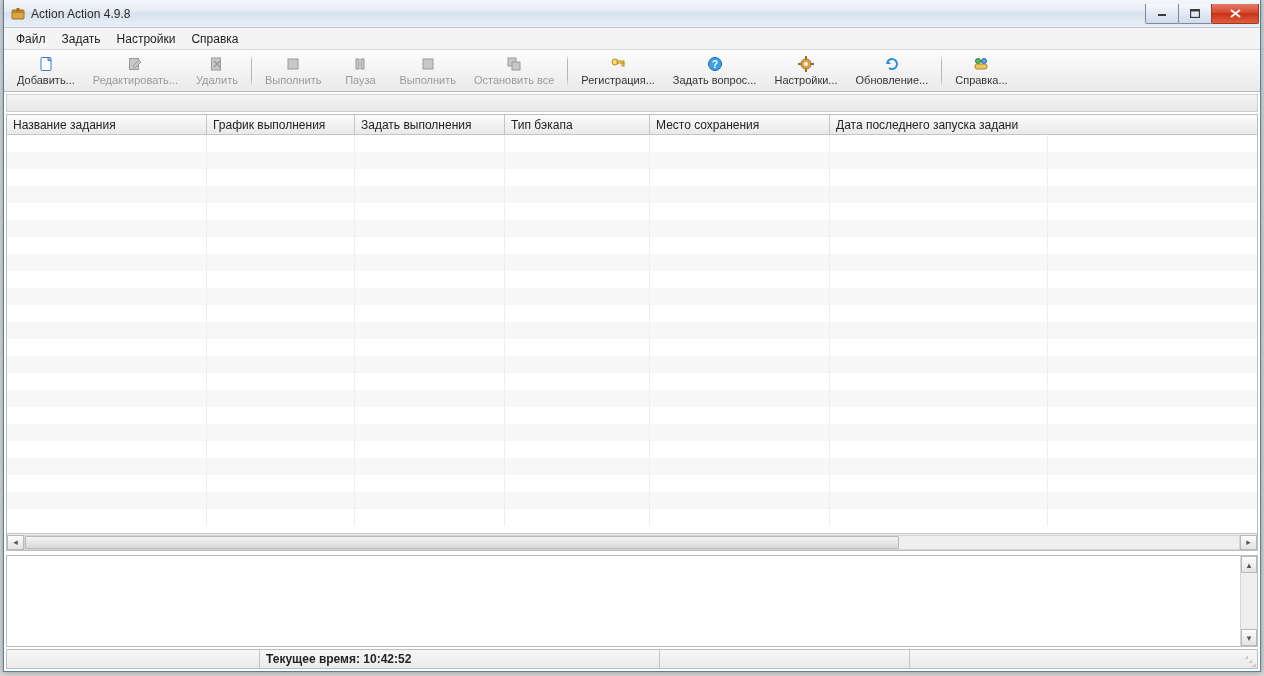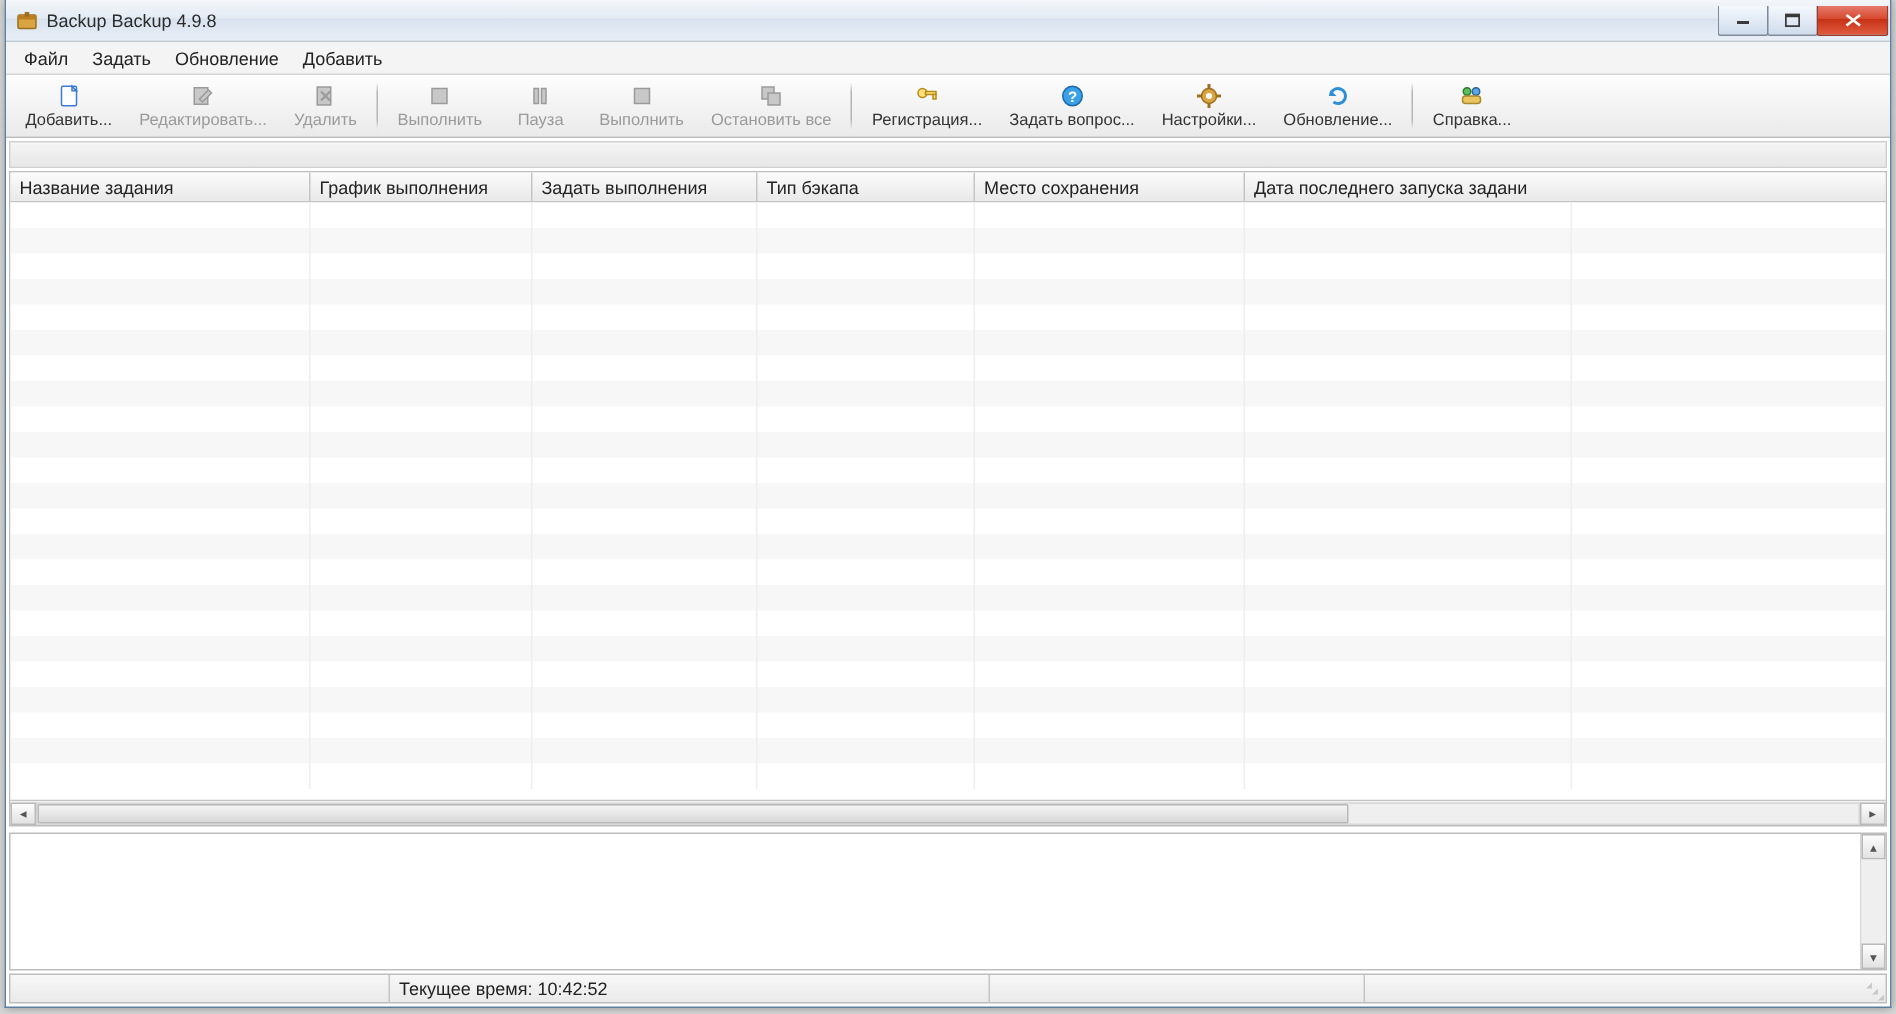--- a/index.html
+++ b/index.html
@@ -208,20 +208,21 @@
     display: flex;
     border: 1px solid #bdbdbd;
     background: linear-gradient(#f7f7f7,#eaeaea);
   }
   .sbp {
     border-right: 1px solid #c5c5c5;
     display:flex; align-items:center;
     padding: 0 6px;
     font-size: 12px;
     color:#222;
+    font-weight:bold;
   }
   .resize-grip {
     position:absolute; right:2px; bottom:2px;
     width:14px; height:14px;
     background:
       linear-gradient(135deg, transparent 50%, #b9b9b9 50%) 0 0/4px 4px,
       linear-gradient(135deg, transparent 50%, #b9b9b9 50%) 4px 4px/4px 4px,
       linear-gradient(135deg, transparent 50%, #b9b9b9 50%) 8px 8px/4px 4px;
     background-repeat:no-repeat;
     opacity:0.7;
@@ -234,21 +235,21 @@
 <div class="window">
 
   <div class="titlebar">
     <span class="app-icon">
       <svg width="16" height="16" viewBox="0 0 16 16">
         <rect x="2" y="4" width="12" height="9" rx="1" fill="#d9a441" stroke="#9c6f1f"></rect>
         <rect x="2" y="4" width="12" height="3" fill="#bb7f22"></rect>
         <rect x="6.5" y="2" width="3" height="3" fill="#9c6f1f"></rect>
       </svg>
     </span>
-    <span class="title-text">Backup Backup 4.9.8</span>
+    <span class="title-text">Action Action 4.9.8</span>
     <div class="win-controls">
       <div class="win-btn">
         <svg width="10" height="8">
             <rect x="1" y="5" width="8" height="2" fill="#3a3a3a"></rect>
           </svg>
       </div>
       <div class="win-btn">
         <svg width="10" height="9">
             <rect x="0.5" y="0.5" width="9" height="8" fill="none" stroke="#3a3a3a" stroke-width="1.3"></rect>
             <rect x="0.5" y="0.5" width="9" height="2" fill="#3a3a3a"></rect>
@@ -258,22 +259,22 @@
         <svg width="11" height="9">
             <path d="M1 1 L10 8 M10 1 L1 8" stroke="#fff" stroke-width="1.8"></path>
           </svg>
       </div>
     </div>
   </div>
 
   <div class="menubar">
     <div class="menu-item">Файл</div>
     <div class="menu-item">Задать</div>
-    <div class="menu-item">Обновление</div>
-    <div class="menu-item">Добавить</div>
+    <div class="menu-item">Настройки</div>
+    <div class="menu-item">Справка</div>
   </div>
 
   <div class="toolbar">
     <div class="tb-btn">
       <span class="tb-icon">
         <svg width="16" height="16">
             <rect x="3" y="1.5" width="10" height="13" rx="1" fill="#fff" stroke="#3a7bd5"></rect>
             <path d="M10 1.5 L13 4.5 L10 4.5 Z" fill="#cfe3fb" stroke="#3a7bd5"></path>
           </svg>
       </span>

